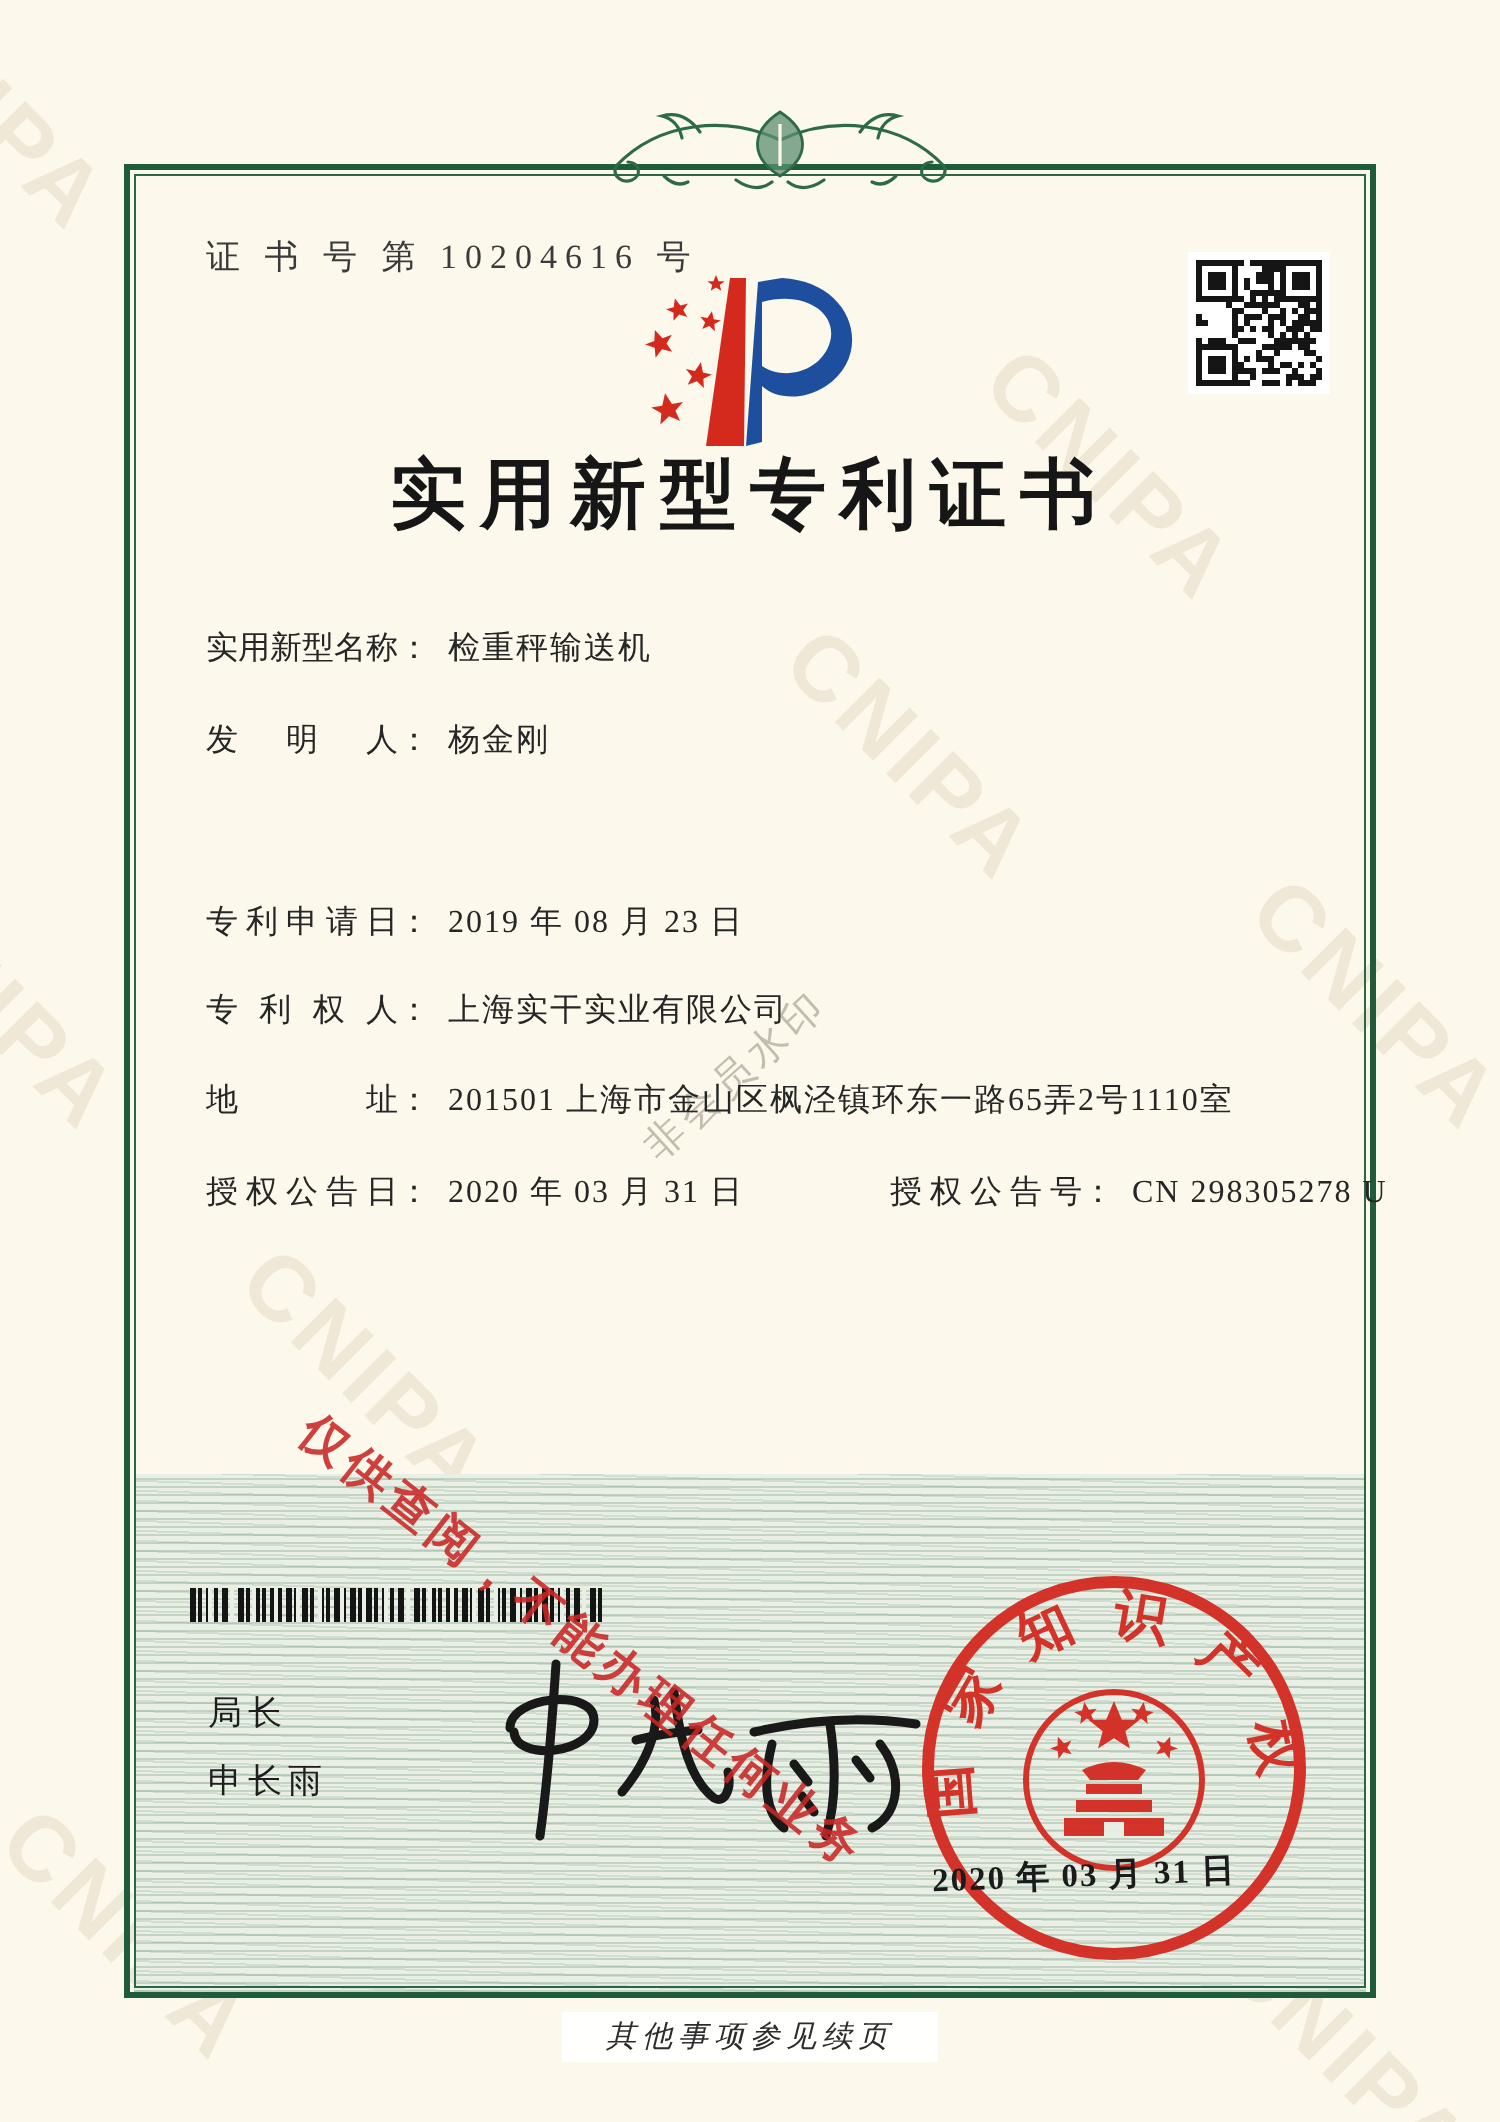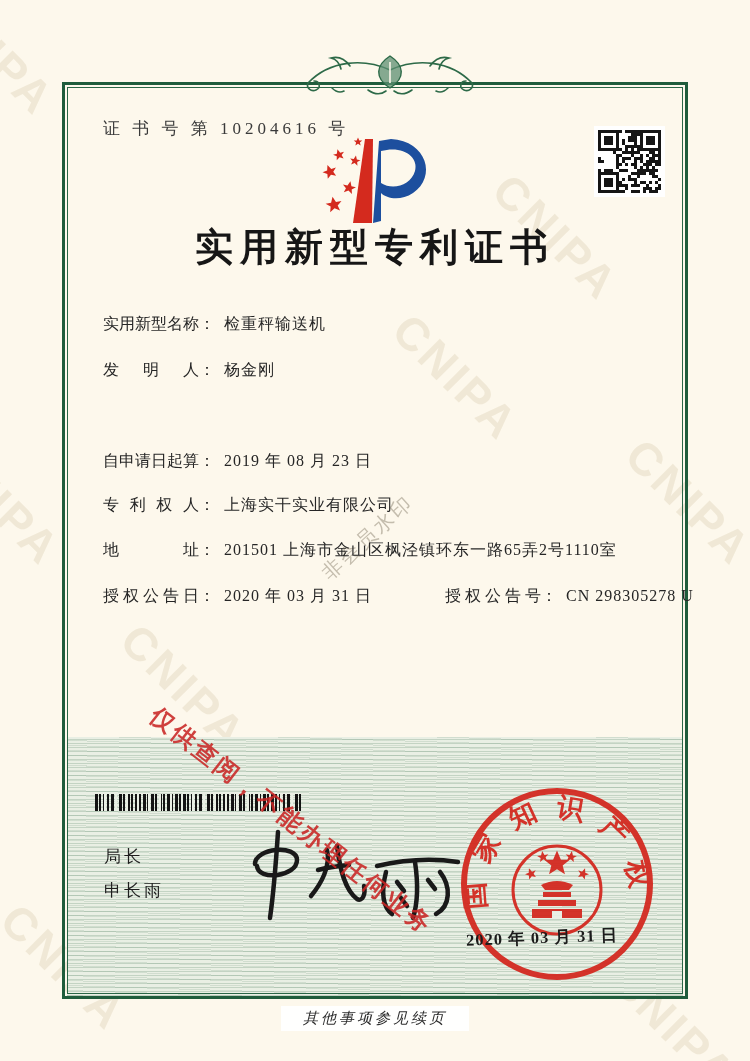--- a/index.html
+++ b/index.html
@@ -401,21 +401,21 @@
 
   <h1 class="title">实用新型专利证书</h1>
 
   <div class="row r1">
     <span class="lbl">发明人</span><span class="colon">：</span><span class="val">杨金刚</span>
   </div>
   <div class="row r0">
     <span class="lbl">实用新型名称</span><span class="colon">：</span><span class="val">检重秤输送机</span>
   </div>
   <div class="row r3">
-    <span class="lbl">自申请日起算</span><span class="colon">：</span><span class="val">2019 年 08 月 23 日</span>
+    <span class="lbl">专利申请日</span><span class="colon">：</span><span class="val">2019 年 08 月 23 日</span>
   </div>
   <div class="row r4">
     <span class="lbl">专利权人</span><span class="colon">：</span><span class="val">上海实干实业有限公司</span>
   </div>
   <div class="row r5">
     <span class="lbl">地址</span><span class="colon">：</span><span class="val">201501 上海市金山区枫泾镇环东一路65弄2号1110室</span>
   </div>
   <div class="row grant">
     <span class="lbl">授权公告日</span><span class="colon">：</span><span class="val">2020 年 03 月 31 日</span>
     <span class="g2"><span class="lbl">授权公告号</span><span class="colon">：</span><span class="val">CN 298305278 U</span></span>

